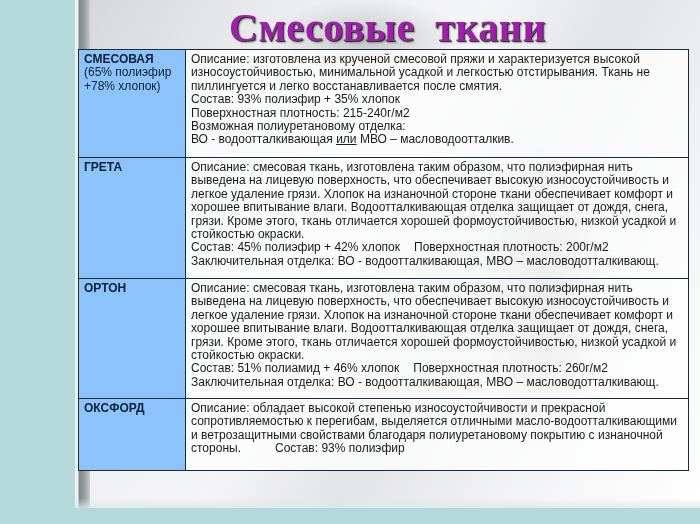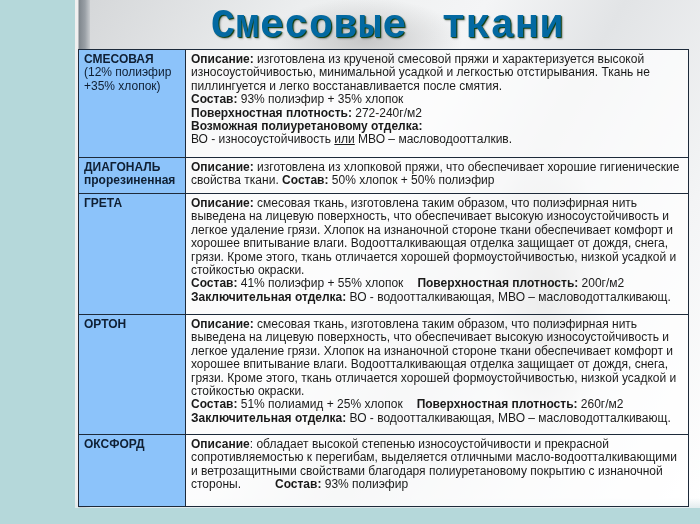--- a/index.html
+++ b/index.html
@@ -18,96 +18,87 @@
   .slide-edge {
     position:absolute; left:0; top:0; width:15px; height:508px;
     background:linear-gradient(90deg, #f0f0f0 0px, #f0f0f0 3px, #7f868c 4px, #9aa0a6 10px, #c8cbce 15px);
   }
   .slide-bottom-fade {
     position:absolute; left:0; right:0; bottom:0; height:10px;
     background:linear-gradient(180deg, rgba(255,255,255,0.0), rgba(220,232,234,0.8));
   }
   .title {
     position:absolute; left:75px; top:4px; width:625px; text-align:center;
-    font-size:40px; font-weight:bold; color:#0369a1; letter-spacing:0.5px;
+    font-size:40px; font-weight:bold; color:#a21caf; letter-spacing:0.5px;
     text-shadow: 1px 1px 1px #0b3a06, 2px 2px 2px rgba(0,0,0,0.25);
     word-spacing:10px;
-    font-family:Liberation Mono, monospace;
+    font-family:Liberation Serif, serif;
   }
   table.fabrics {
     position:absolute; left:78px; top:49px; width:611px;
     border-collapse:collapse; table-layout:fixed;
     font-size:12px; line-height:13.4px; color:#1a1a1a;
   }
   table.fabrics td {
     border:1px solid #1d2a3a; vertical-align:top; padding:3px 5px 2px 5px;
   }
   td.name {
     width:96px; background:#8cc3fa; color:#0f1f33; font-weight:normal;
   }
   td.name b { font-weight:bold; }
   td.desc {
     background:rgba(255,255,255,0.72);
   }
-  td.desc b { font-weight:bold;margin-top:36px; }
+  td.desc b { font-weight:normal;margin-top:36px; }
   .u { text-decoration:underline; }
   .gap { display:inline-block; width:14px; }
   .gap2 { display:inline-block; width:34px; }
 </style>
 </head>
 <body>
 
 <div class="slide">
   <div class="slide-edge"></div>
   <div class="slide-bottom-fade"></div>
 </div>
 
 <div class="title">Смесовые  ткани</div>
 
 <table class="fabrics">
   <tbody>
       <tr style="height:108px;">
     <td class="name">
       <b>СМЕСОВАЯ</b><br>
-      <span>(12% полиэфир +35% хлопок)</span>
+      <span>(65% полиэфир +78% хлопок)</span>
     </td>
     <td class="desc">
       <b>Описание:</b><span> изготовлена из крученой смесовой пряжи и характеризуется высокой износоустойчивостью, минимальной усадкой и легкостью отстирывания.  Ткань  не пиллингуется и легко восстанавливается после смятия.</span><br>
       <b>Состав:</b><span> 93% полиэфир + 35% хлопок</span><br>
-      <b>Поверхностная плотность:</b><span> 272-240г/м2</span><br>
+      <b>Поверхностная плотность:</b><span> 215-240г/м2</span><br>
       <b>Возможная полиуретановому отделка:</b><br>
-      <span>ВО - износоустойчивость  </span><span class="u">или</span><span>  МВО – масловодоотталкив.</span>
-    </td>
-  </tr>
-  <tr style="height:36px;">
-    <td class="name">
-      <b>ДИАГОНАЛЬ</b><br>
-      <b>прорезиненная</b>
-    </td>
-    <td class="desc">
-      <b>Описание:</b><span> изготовлена из хлопковой пряжи, что обеспечивает хорошие гигиенические свойства ткани. </span><b>Состав:</b><span> 50% хлопок + 50% полиэфир</span>
+      <span>ВО - водоотталкивающая  </span><span class="u">или</span><span>  МВО – масловодоотталкив.</span>
     </td>
   </tr>
   <tr style="height:121px;">
     <td class="name">
       <b>ГРЕТА</b>
     </td>
     <td class="desc">
       <b>Описание:</b><span> смесовая ткань, изготовлена таким образом, что полиэфирная нить выведена на лицевую поверхность, что обеспечивает высокую износоустойчивость и легкое удаление грязи. Хлопок на изнаночной стороне ткани обеспечивает комфорт и хорошее впитывание влаги.  Водоотталкивающая отделка защищает от дождя,  снега, грязи.  Кроме этого, ткань отличается хорошей формоустойчивостью, низкой усадкой и стойкостью окраски.</span><br>
-      <b>Состав:</b><span> 41% полиэфир + 55% хлопок</span><span class="gap"></span><b>Поверхностная плотность:</b><span> 200г/м2</span><br>
+      <b>Состав:</b><span> 45% полиэфир + 42% хлопок</span><span class="gap"></span><b>Поверхностная плотность:</b><span> 200г/м2</span><br>
       <b>Заключительная отделка:</b><span> ВО - водоотталкивающая, МВО – масловодотталкивающ.</span>
     </td>
   </tr>
   <tr style="height:120px;">
     <td class="name">
       <b>ОРТОН</b>
     </td>
     <td class="desc">
       <b>Описание:</b><span> смесовая ткань, изготовлена таким образом, что полиэфирная нить выведена на лицевую поверхность, что обеспечивает высокую износоустойчивость и легкое удаление грязи. Хлопок на изнаночной стороне ткани обеспечивает комфорт и хорошее впитывание влаги.  Водоотталкивающая отделка защищает от дождя,  снега, грязи.  Кроме этого, ткань отличается хорошей формоустойчивостью, низкой усадкой и стойкостью окраски.</span><br>
-      <b>Состав:</b><span> 51% полиамид + 25% хлопок</span><span class="gap"></span><b>Поверхностная плотность:</b><span> 260г/м2</span><br>
+      <b>Состав:</b><span> 51% полиамид + 46% хлопок</span><span class="gap"></span><b>Поверхностная плотность:</b><span> 260г/м2</span><br>
       <b>Заключительная отделка:</b><span> ВО - водоотталкивающая, МВО – масловодотталкивающ.</span>
     </td>
   </tr>
   <tr style="height:72px;">
     <td class="name">
       <b>ОКСФОРД</b>
     </td>
     <td class="desc">
       <b>Описание</b><span>: обладает высокой степенью износоустойчивости и прекрасной сопротивляемостью к перегибам, выделяется отличными масло-водоотталкивающими и ветрозащитными свойствами благодаря полиуретановому покрытию с изнаночной стороны.</span><span class="gap2"></span><b>Состав:</b><span> 93% полиэфир</span>
     </td>

